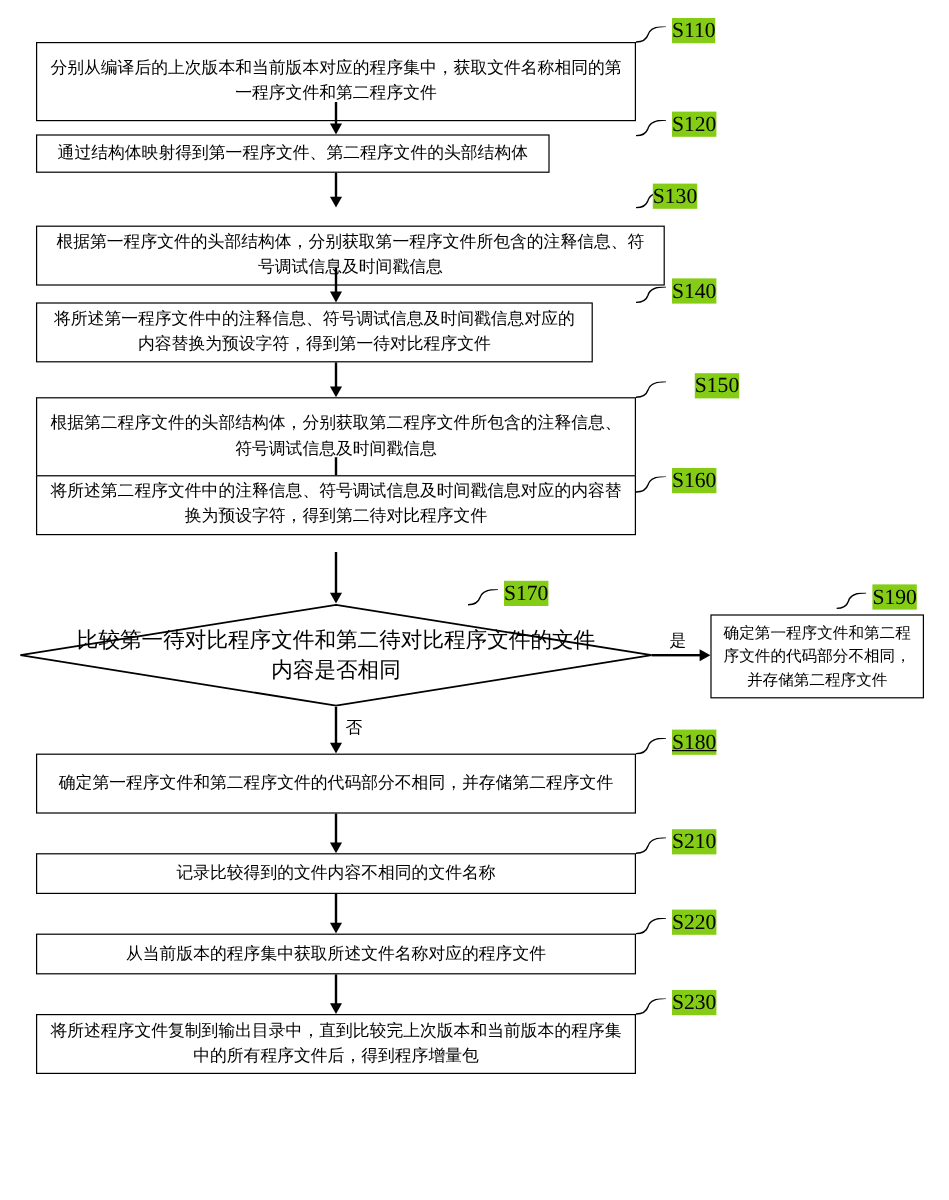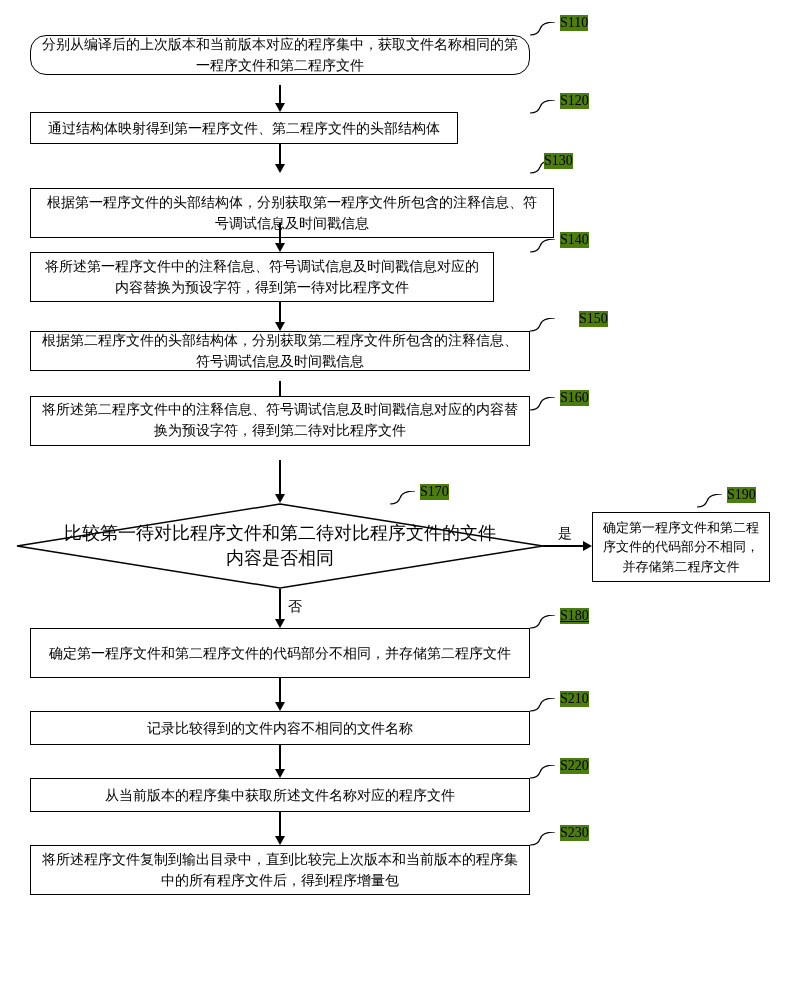--- a/index.html
+++ b/index.html
@@ -17,22 +17,22 @@
       display: flex;
       align-items: center;
       justify-content: center;
       text-align: center;
       padding: 6px 10px;
       font-size: 14px;
       line-height: 1.5;
     }
     .label {
       position: absolute;
-      font-size: 14px;
-      background: #4d7c0f;
+      font-size: 18px;
+      background: #84cc16;
     }
     .diamond {
       position: absolute;
       width: 280px;
       height: 80px;
     }
     .diamond svg {
       position: absolute;
       top: 0; left: 0;
       width: 100%; height: 100%;
@@ -72,21 +72,21 @@
       font-size: 14px;
     }
     .curly {
       position: absolute;
       font-size: 14px;
     }
   </style>
 </head>
 <body>
 
-<div class="box" style="left:30px; top:35px; width:500px; height:40px;border-radius:16px;">
+<div class="box" style="left:30px; top:35px; width:500px; height:66px;">
   <span>分别从编译后的上次版本和当前版本对应的程序集中，获取文件名称相同的第一程序文件和第二程序文件</span>
 </div>
 <svg class="curly" style="left:530px; top:22px; width:25px; height:15px;">
     <path d="M0 13 Q8 13 10 7 Q12 0 25 0" stroke="#000" fill="none" stroke-width="1.2"></path>
   </svg>
 <div class="label" style="left:560px; top:15px;">S110</div>
 
 <div class="arrow-line" style="left:279px; top:85px; width:2px; height:20px;"></div>
 <div class="arrow-head arrow-down" style="left:275px; top:103px;"></div>
 
@@ -116,21 +116,21 @@
   <span>将所述第一程序文件中的注释信息、符号调试信息及时间戳信息对应的内容替换为预设字符，得到第一待对比程序文件</span>
 </div>
 <svg class="curly" style="left:530px; top:239px; width:25px; height:15px;">
     <path d="M0 13 Q8 13 10 7 Q12 0 25 0" stroke="#000" fill="none" stroke-width="1.2"></path>
   </svg>
 <div class="label" style="left:560px; top:232px;">S140</div>
 
 <div class="arrow-line" style="left:279px; top:302px; width:2px; height:22px;"></div>
 <div class="arrow-head arrow-down" style="left:275px; top:322px;"></div>
 
-<div class="box" style="left:30px; top:331px; width:500px; height:40px;">
+<div class="box" style="left:30px; top:331px; width:500px; height:66px;">
   <span>根据第二程序文件的头部结构体，分别获取第二程序文件所包含的注释信息、符号调试信息及时间戳信息</span>
 </div>
 <svg class="curly" style="left:530px; top:318px; width:25px; height:15px;">
     <path d="M0 13 Q8 13 10 7 Q12 0 25 0" stroke="#000" fill="none" stroke-width="1.2"></path>
   </svg>
 <div class="label" style="left:579px; top:311px;">S150</div>
 
 <div class="arrow-line" style="left:279px; top:381px; width:2px; height:22px;"></div>
 <div class="arrow-head arrow-down" style="left:275px; top:401px;"></div>
 

